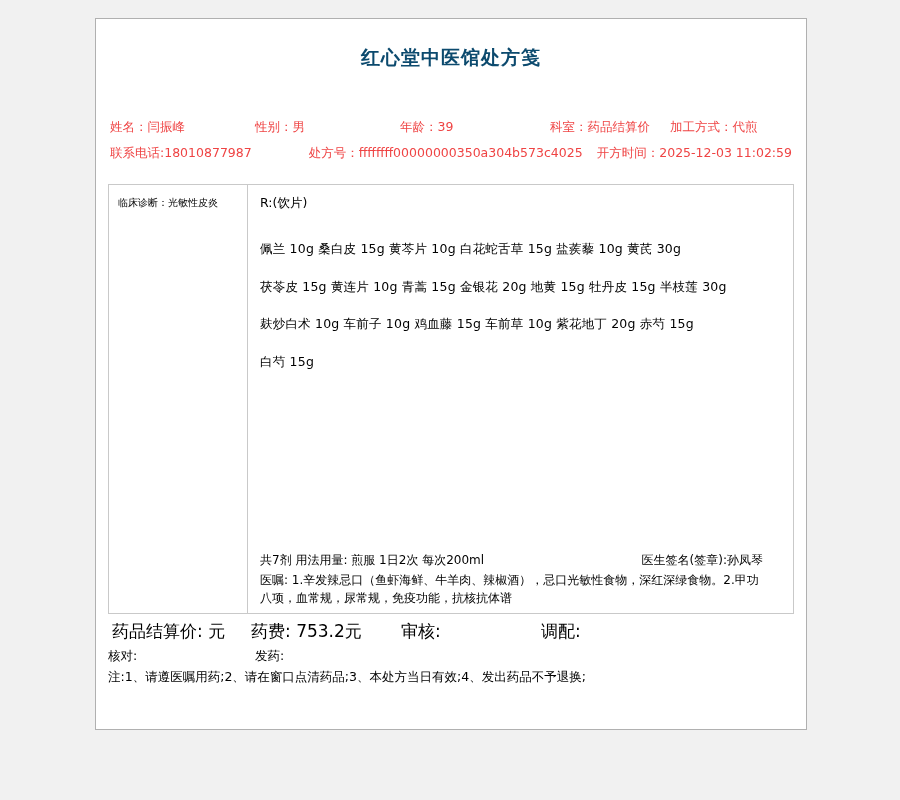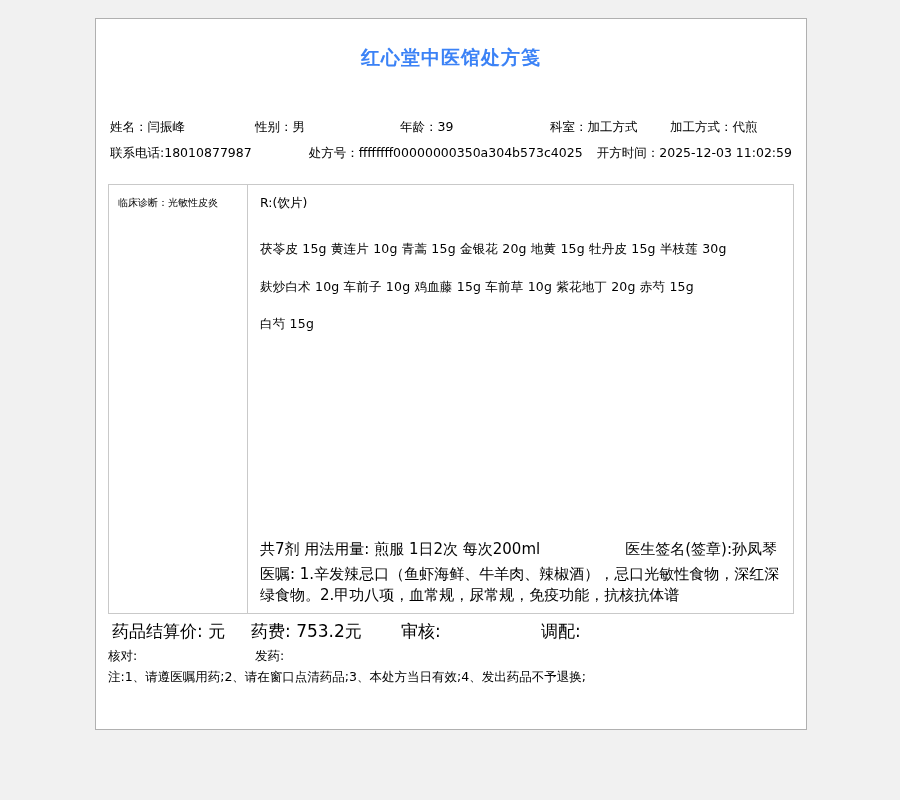--- a/index.html
+++ b/index.html
@@ -17,29 +17,29 @@
     width: 712px;
     height: 712px;
     background: #ffffff;
     border: 1px solid #b0b0b0;
     box-sizing: border-box;
   }
   .title {
     text-align: center;
     font-size: 19px;
     font-weight: bold;
-    color: #3b82f6;
+    color: #0c4a6e;
     margin-top: 26px;
     letter-spacing: 1px;
   }
   .meta {
     margin-top: 48px;
     padding: 0 14px;
     font-size: 12.5px;
-    color: #000000;
+    color: #ef4444;
   }
   .meta-row {
     display: flex;
     align-items: baseline;
     margin-bottom: 9px;
     white-space: nowrap;
   }
   .meta-row .cell { display: inline-block; }
   .r1 .c1 { width: 145px; }
   .r1 .c2 { width: 145px; }
@@ -74,23 +74,23 @@
   }
   .rx-head { margin-bottom: 28px; }
   .herb-line {
     margin-bottom: 20px;
     line-height: 1.4;
     letter-spacing: 0.2px;
   }
   .rx-foot {
     position: absolute;
     left: 12px;
-    right: 10px;
+    right: 24px;
     bottom: 6px;
-    font-size: 15px;
+    font-size: 12px;
     line-height: 1.45;
   }
   .foot-line1 {
     display: flex;
     justify-content: space-between;
     margin-bottom: 3px;
   }
   .foot-sign { padding-right: 6px; text-align: right; }
 
   .pay-row {
@@ -122,34 +122,35 @@
 
 <div id="page">
 
   <div class="title">红心堂中医馆处方笺</div>
 
   <div class="meta">
     <div class="meta-row r1">
       <span class="cell c1">姓名：闫振峰</span>
       <span class="cell c2">性别：男</span>
       <span class="cell c3">年龄：39</span>
-      <span class="cell c4">科室：加工方式</span>
+      <span class="cell c4">科室：药品结算价</span>
       <span class="cell c5">加工方式：代煎</span>
     </div>
     <div class="meta-row r2">
       <span class="cell c1">联系电话:18010877987</span>
       <span class="cell c2">处方号：ffffffff00000000350a304b573c4025</span>
       <span class="cell c3">开方时间：2025-12-03 11:02:59</span>
     </div>
   </div>
 
   <div class="rx-table">
     <div class="diag-col">临床诊断：光敏性皮炎</div>
     <div class="rx-col">
       <div class="rx-head">R:(饮片)</div>
+      <div class="herb-line">佩兰 10g  桑白皮 15g  黄芩片 10g  白花蛇舌草 15g  盐蒺藜 10g  黄芪 30g</div>
       <div class="herb-line">茯苓皮 15g  黄连片 10g  青蒿 15g  金银花 20g  地黄 15g  牡丹皮 15g  半枝莲 30g</div>
       <div class="herb-line">麸炒白术 10g  车前子 10g  鸡血藤 15g  车前草 10g  紫花地丁 20g  赤芍 15g</div>
       <div class="herb-line">白芍 15g</div>
 
       <div class="rx-foot">
         <div class="foot-line1">
           <span>共7剂 用法用量: 煎服 1日2次 每次200ml</span>
           <span class="foot-sign">医生签名(签章):孙凤琴</span>
         </div>
         <div>医嘱: 1.辛发辣忌口（鱼虾海鲜、牛羊肉、辣椒酒），忌口光敏性食物，深红深绿食物。2.甲功八项，血常规，尿常规，免疫功能，抗核抗体谱</div>

